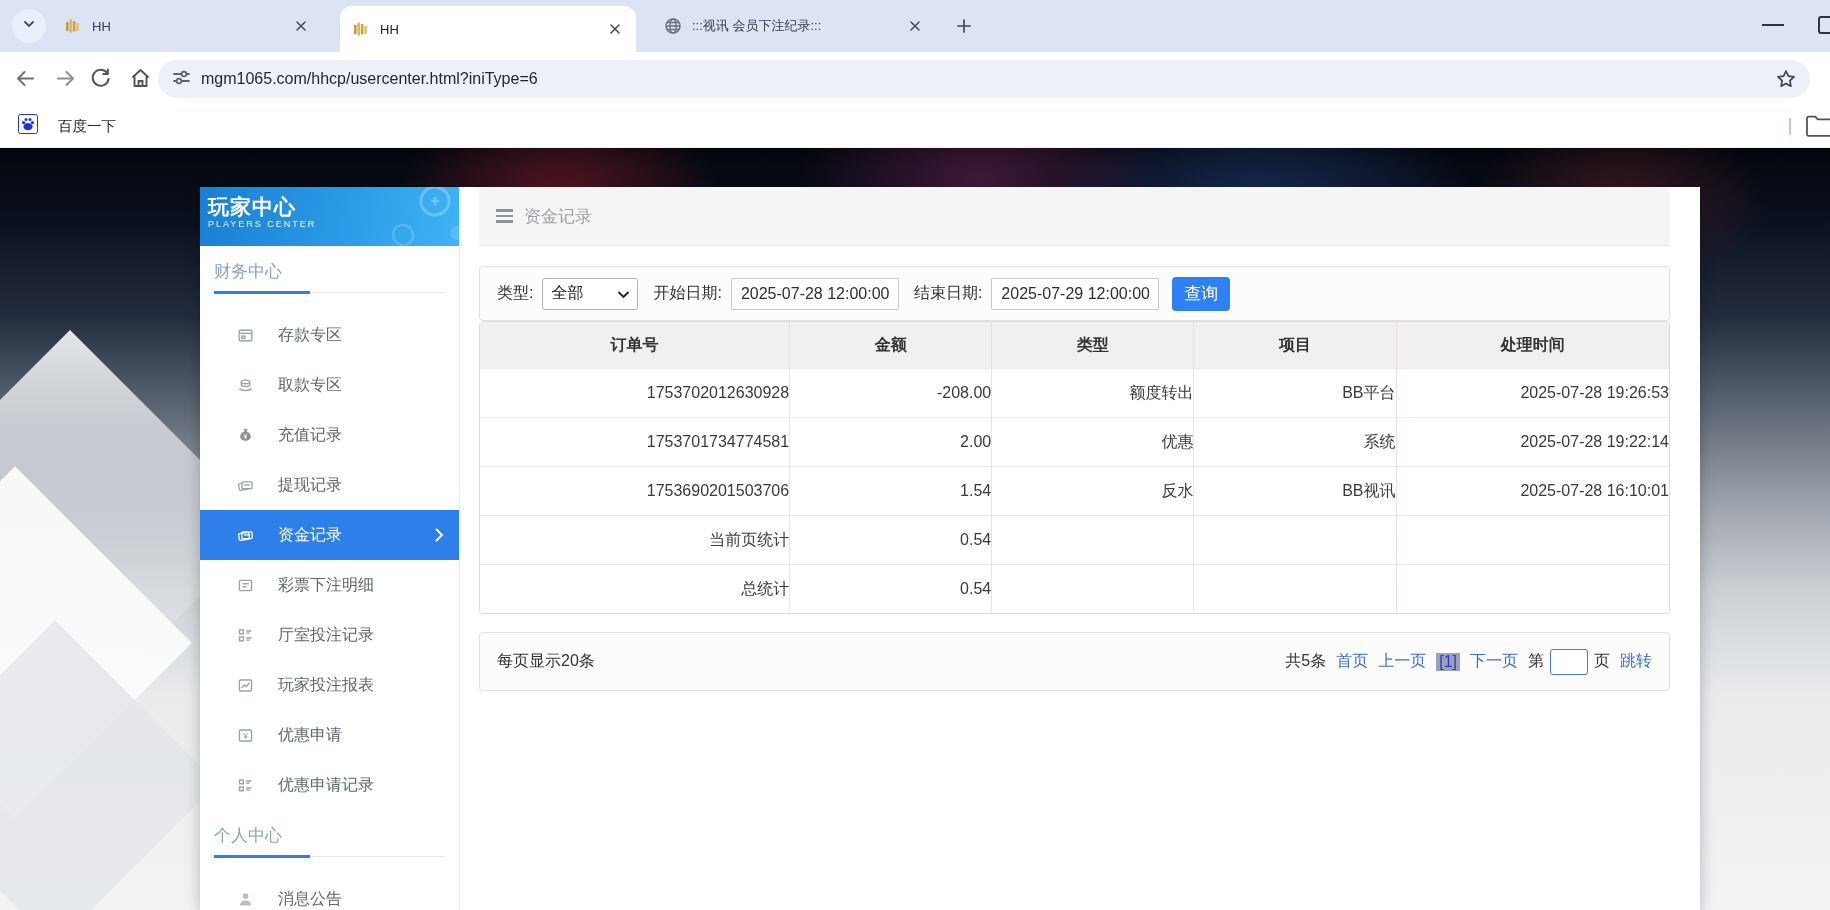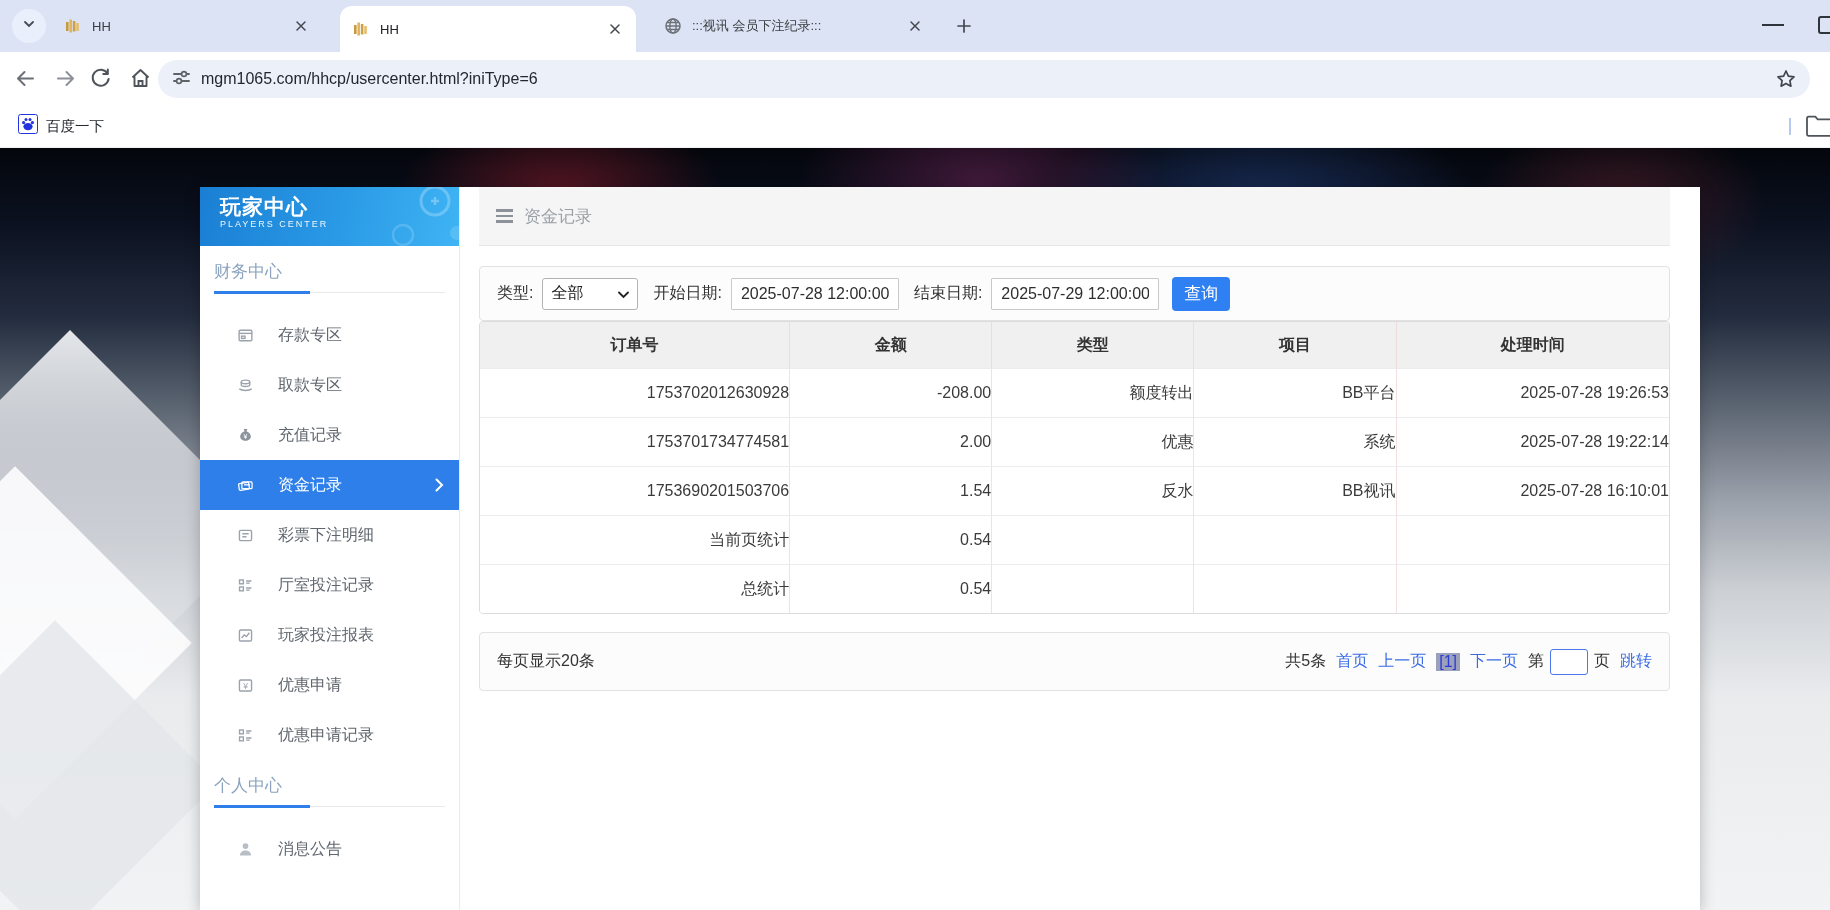--- a/index.html
+++ b/index.html
@@ -22,21 +22,21 @@
   .win-max { position:absolute; top:16px; right:-10px; width:22px; height:18px; border:2px solid #30343b; border-radius:3px; cursor:pointer; }
 
   .toolbar { position:absolute; top:52px; left:0; width:100%; height:53px; background:#fff; }
   .nav-ic { position:absolute; top:15px; width:23px; height:23px; cursor:pointer; }
   .url-pill { position:absolute; left:158px; top:8px; width:1652px; height:38px; border-radius:19px; background:#ecf0f9; display:flex; align-items:center; padding:0 14px; cursor:text; }
   .url-text { margin-left:10px; font-size:16px; color:#24282e; }
   .star-btn { position:absolute; right:13px; top:8px; width:22px; height:22px; cursor:pointer; }
 
   .bookmarks { position:absolute; top:105px; left:0; width:100%; height:43px; background:#fff; border-bottom:1px solid #f0f1f3; }
   .bk-item { position:absolute; left:12px; top:7px; height:28px; display:flex; align-items:center; padding:0 6px; border-radius:6px; cursor:pointer; }
-  .bk-label { margin-left:8px; font-size:14.5px; color:#24282e; }
+  .bk-label { margin-left:20px; font-size:14.5px; color:#24282e; }
   .bk-sep { position:absolute; left:1789px; top:13px; width:2px; height:17px; background:#b9c8f0; }
   .bk-folder { position:absolute; left:1805px; top:9px; width:30px; height:24px; cursor:pointer; }
 
   
   .page { position:absolute; top:148px; left:0; width:1830px; height:762px; overflow:hidden;
     background:
       radial-gradient(230px 120px at 560px 45px, rgba(150,30,45,.55), transparent 70%),
       radial-gradient(260px 140px at 980px 35px, rgba(120,40,95,.5), transparent 70%),
       radial-gradient(320px 170px at 1260px 70px, rgba(45,85,165,.5), transparent 70%),
       radial-gradient(210px 120px at 1620px 55px, rgba(135,45,55,.4), transparent 70%),
@@ -44,21 +44,21 @@
   }
   .bg-shape { position:absolute; }
   .bg-s1 { left:-70px; top:240px; width:280px; height:280px; background:linear-gradient(135deg, rgba(238,240,243,.95), rgba(238,240,243,0)); transform:rotate(45deg); }
   .bg-s2 { left:-110px; top:370px; width:250px; height:250px; background:rgba(253,253,254,.9); transform:rotate(45deg); }
   .bg-s3 { left:-60px; top:520px; width:230px; height:230px; background:rgba(228,230,234,.8); transform:rotate(45deg); }
 
   
   .panel { position:absolute; left:200px; top:39px; width:1500px; height:723px; background:#fff; display:flex; overflow:hidden; box-shadow:0 2px 14px rgba(0,0,0,.25); }
 
   .sidebar { width:260px; flex:0 0 auto; border-right:1px solid #ebebeb; }
-  .banner { height:59px; background:linear-gradient(100deg,#1a7fd4 0%,#2a9ae6 55%,#3fb4f4 100%); position:relative; overflow:hidden; padding:8px 0 0 20px; color:#fff; }
+  .banner { height:59px; background:linear-gradient(100deg,#1a7fd4 0%,#2a9ae6 55%,#3fb4f4 100%); position:relative; overflow:hidden; padding:8px 0 0 8px; color:#fff; }
   .banner-title { font-size:21px; font-weight:bold; letter-spacing:1px; line-height:24px; }
   .banner-sub { font-size:9px; letter-spacing:2px; opacity:.92; }
   .banner-deco { position:absolute; right:-8px; top:-4px; width:110px; height:70px; opacity:.55; }
   .section-label { margin:14px 0 0 14px; font-size:17px; color:#8ba3be; }
   .section-rule { position:relative; margin:9px 14px 0 14px; height:1px; background:#e9e9e9; }
   .section-rule::before { content:""; position:absolute; left:0; top:-1px; width:96px; height:3px; background:#2e7fe9; }
   .menu { margin-top:17px; }
   .menu-item { position:relative; height:50px; display:flex; align-items:center; padding-left:37px; color:#60666e; font-size:16px; cursor:pointer; }
   .mi-icon { width:17px; height:17px; margin-right:24px; display:flex; align-items:center; justify-content:center; flex:0 0 auto; }
   .menu-item.active { background:#2e7fe9; color:#fff; }
@@ -279,20 +279,32 @@
           <div class="menu-item">
             <span class="mi-icon">
               <svg width="17" height="17" viewBox="0 0 16 16">
                   <path d="M6.2 1.8h3.6l-.9 2.1c2.7.8 4.1 2.9 4.1 5 0 2.5-2.1 4-5 4s-5-1.5-5-4c0-2.1 1.4-4.2 4.1-5z" fill="#8d939c"></path>
                   <text x="8" y="11" font-size="6.5" fill="#fff" text-anchor="middle">¥</text>
                 </svg>
             </span>
             <span>充值记录</span>
           </div>
 
+          <div class="menu-item">
+            <span class="mi-icon">
+              <svg width="17" height="17" viewBox="0 0 16 16">
+                  <g fill="#fff" stroke="#9aa2ac" stroke-width="1.2">
+                    <rect x="1.8" y="5.6" width="9.6" height="6.4" rx="1" transform="rotate(-8 6.6 8.8)"></rect>
+                    <rect x="4.6" y="4.6" width="9.6" height="6.4" rx="1"></rect>
+                    <path d="M6.6 7.4h5.6" fill="none"></path>
+                  </g>
+                </svg>
+            </span>
+            <span>提现记录</span>
+          </div>
 
           <div class="menu-item active">
             <span class="mi-icon">
               <svg width="17" height="17" viewBox="0 0 16 16">
                   <g fill="none" stroke="#ffffff" stroke-width="1.2">
                     <rect x="1.8" y="5.6" width="9.6" height="6.4" rx="1" transform="rotate(-8 6.6 8.8)"></rect>
                     <rect x="4.6" y="4.6" width="9.6" height="6.4" rx="1"></rect>
                     <path d="M6.6 7.4h5.6"></path>
                   </g>
                 </svg>

